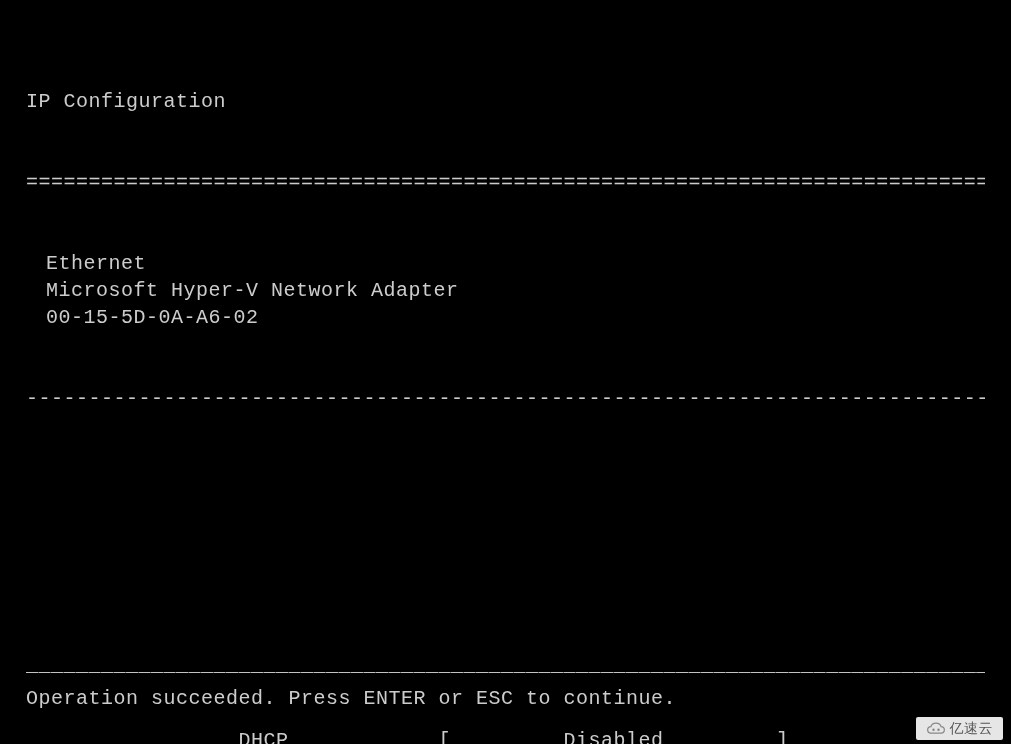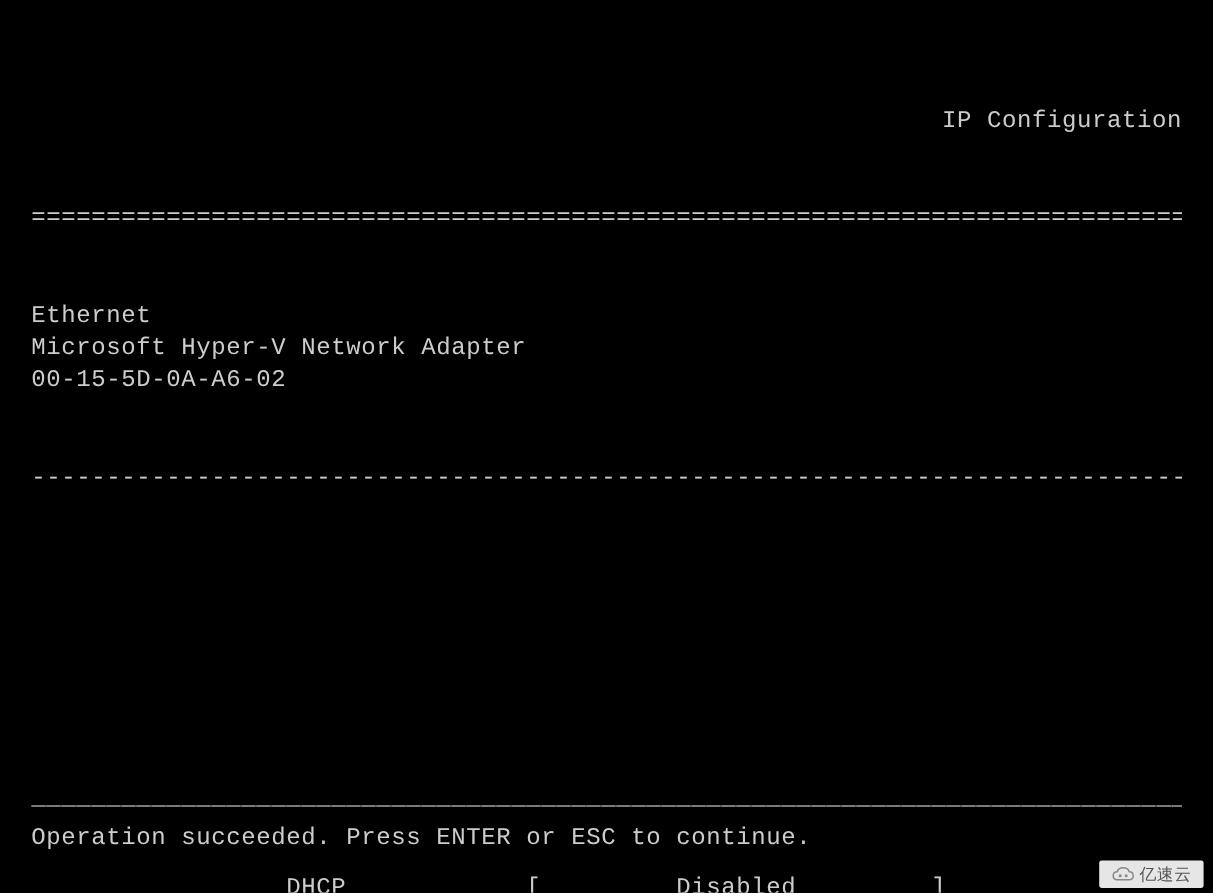--- a/index.html
+++ b/index.html
@@ -17,33 +17,34 @@
       overflow: hidden;
       position: relative;
       letter-spacing: 0.5px;
       line-height: 1.35;
     }
     .screen {
       padding: 34px 26px 0 26px;
       white-space: pre;
     }
     .title {
-      text-align: right;
+      text-align: left;
       white-space: pre;
     }
     .divider-double {
       white-space: pre;
       overflow: hidden;
     }
     .divider-single {
       white-space: pre;
       overflow: hidden;
     }
     .adapter-block {
       white-space: pre;
+      margin-left: 20px;
     }
     .config-section {
       margin-top: 180px;
       white-space: pre;
     }
     .config-row {
       white-space: pre;
     }
     .config-label {
       display: inline;

